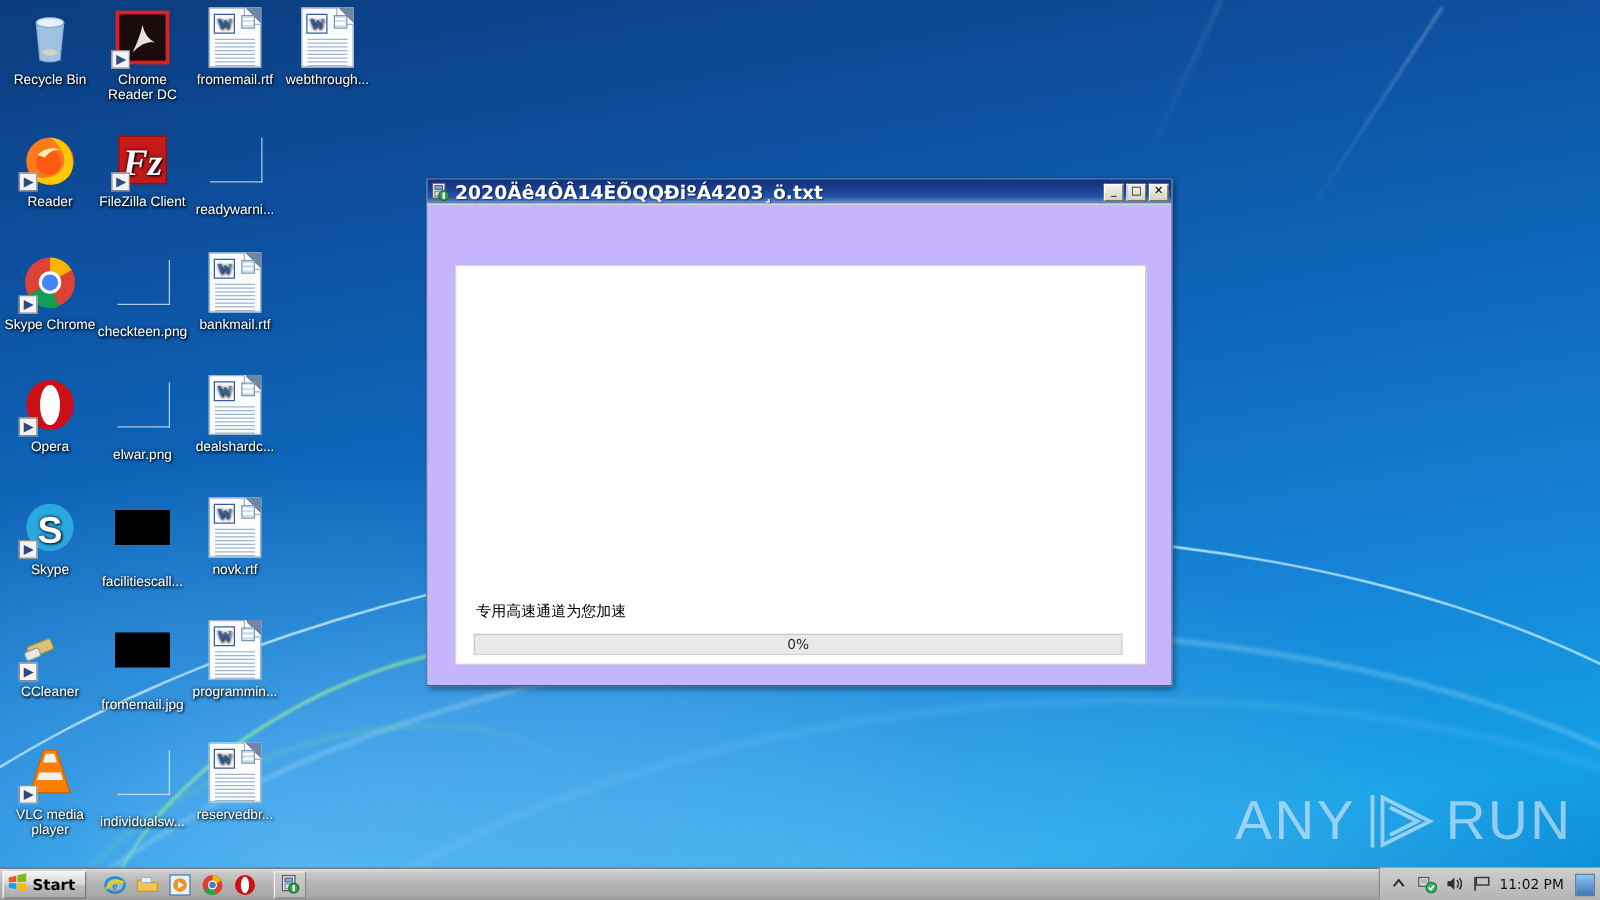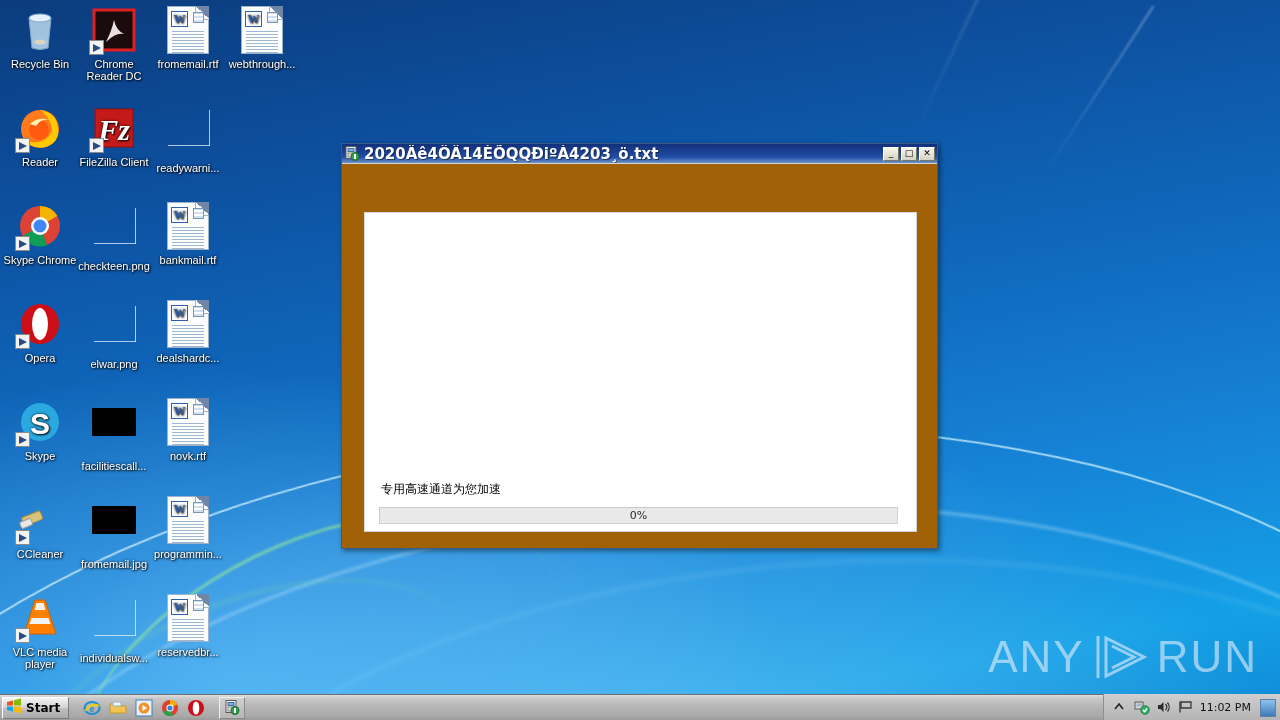--- a/index.html
+++ b/index.html
@@ -188,21 +188,21 @@
     width: 16px; height: 14px;
     background: linear-gradient(180deg,#f6f4ec,#d6d2c2);
     border: 1px solid #7a7664;
     border-top-color: #fff; border-left-color: #fff;
     display: flex; align-items: center; justify-content: center;
     font-size: 9px; color: #000; line-height: 1;
     font-family: "DejaVu Sans", sans-serif;
   }
   #win-body {
     position: absolute; left: 0; right: 0; top: 19px; bottom: 0;
-    background: #a16207;
+    background: #c4b5fd;
     border-top: 1px solid #d6d6d6;
     padding: 12px;
   }
   #inner-panel {
     position: absolute;
     left: 22px; top: 48px;
     width: 553px; height: 320px;
     background: #fff;
     border: 1px solid #d9d9d9;
     border-right-color: #cfcfcf;

